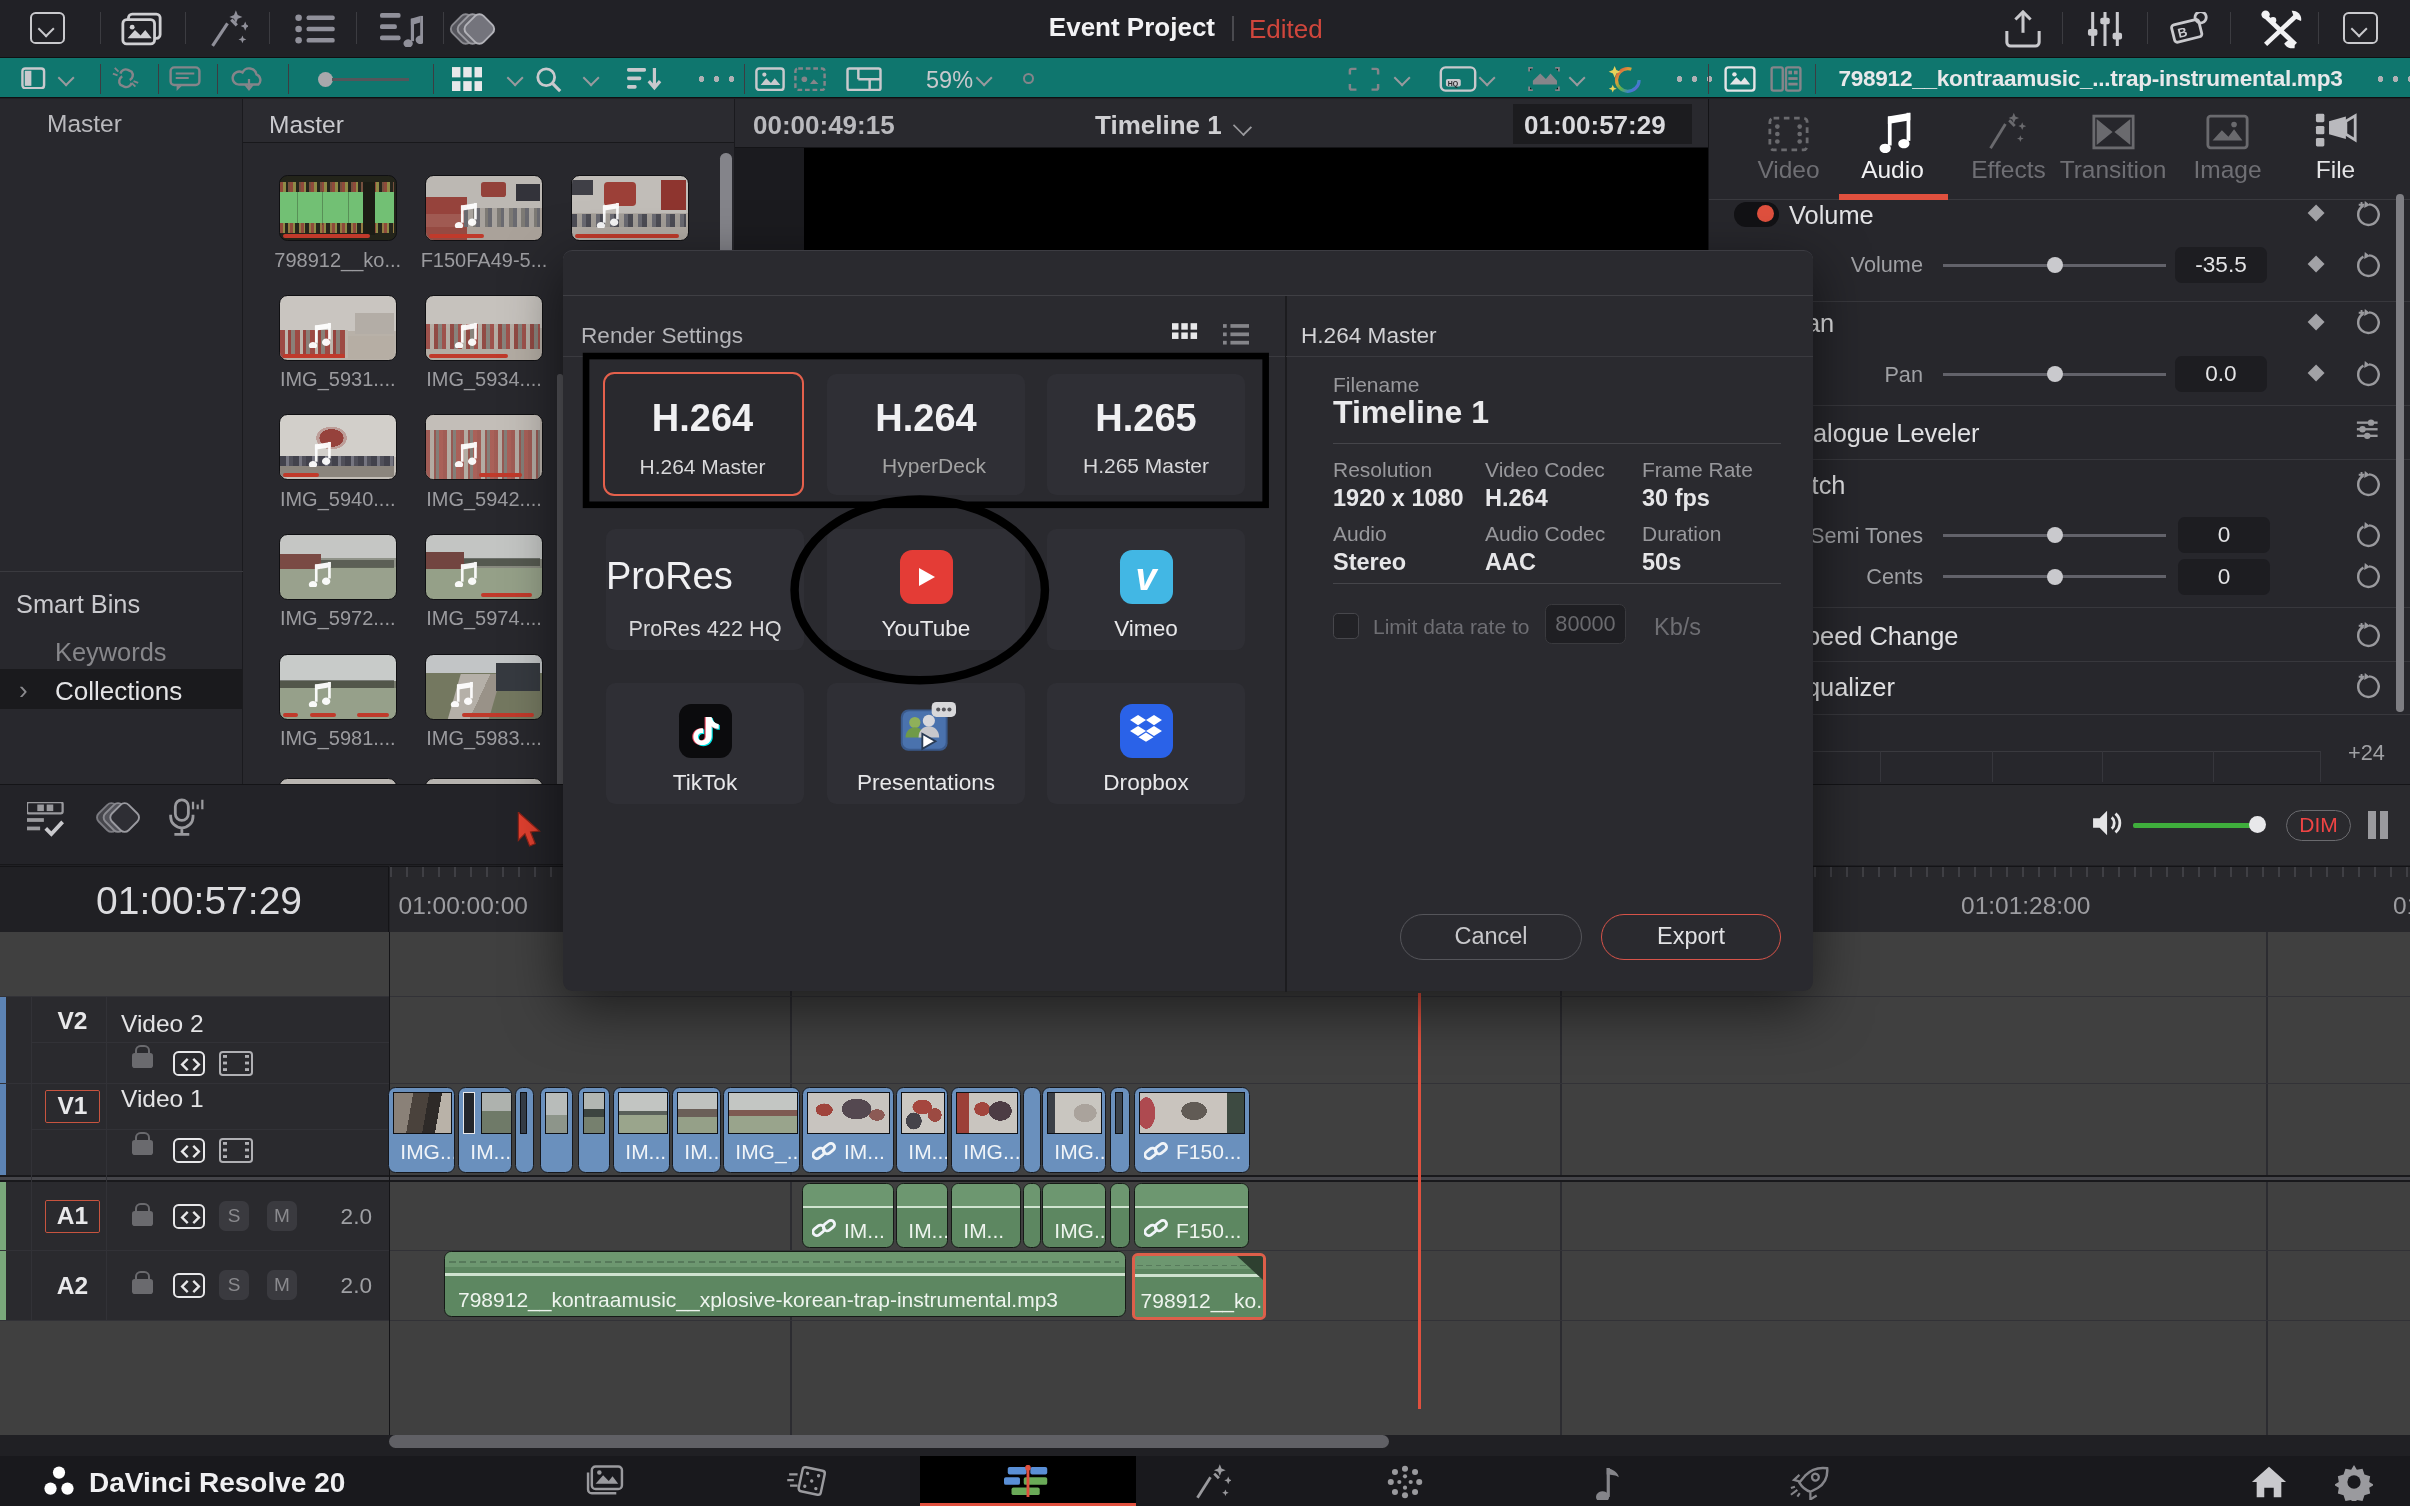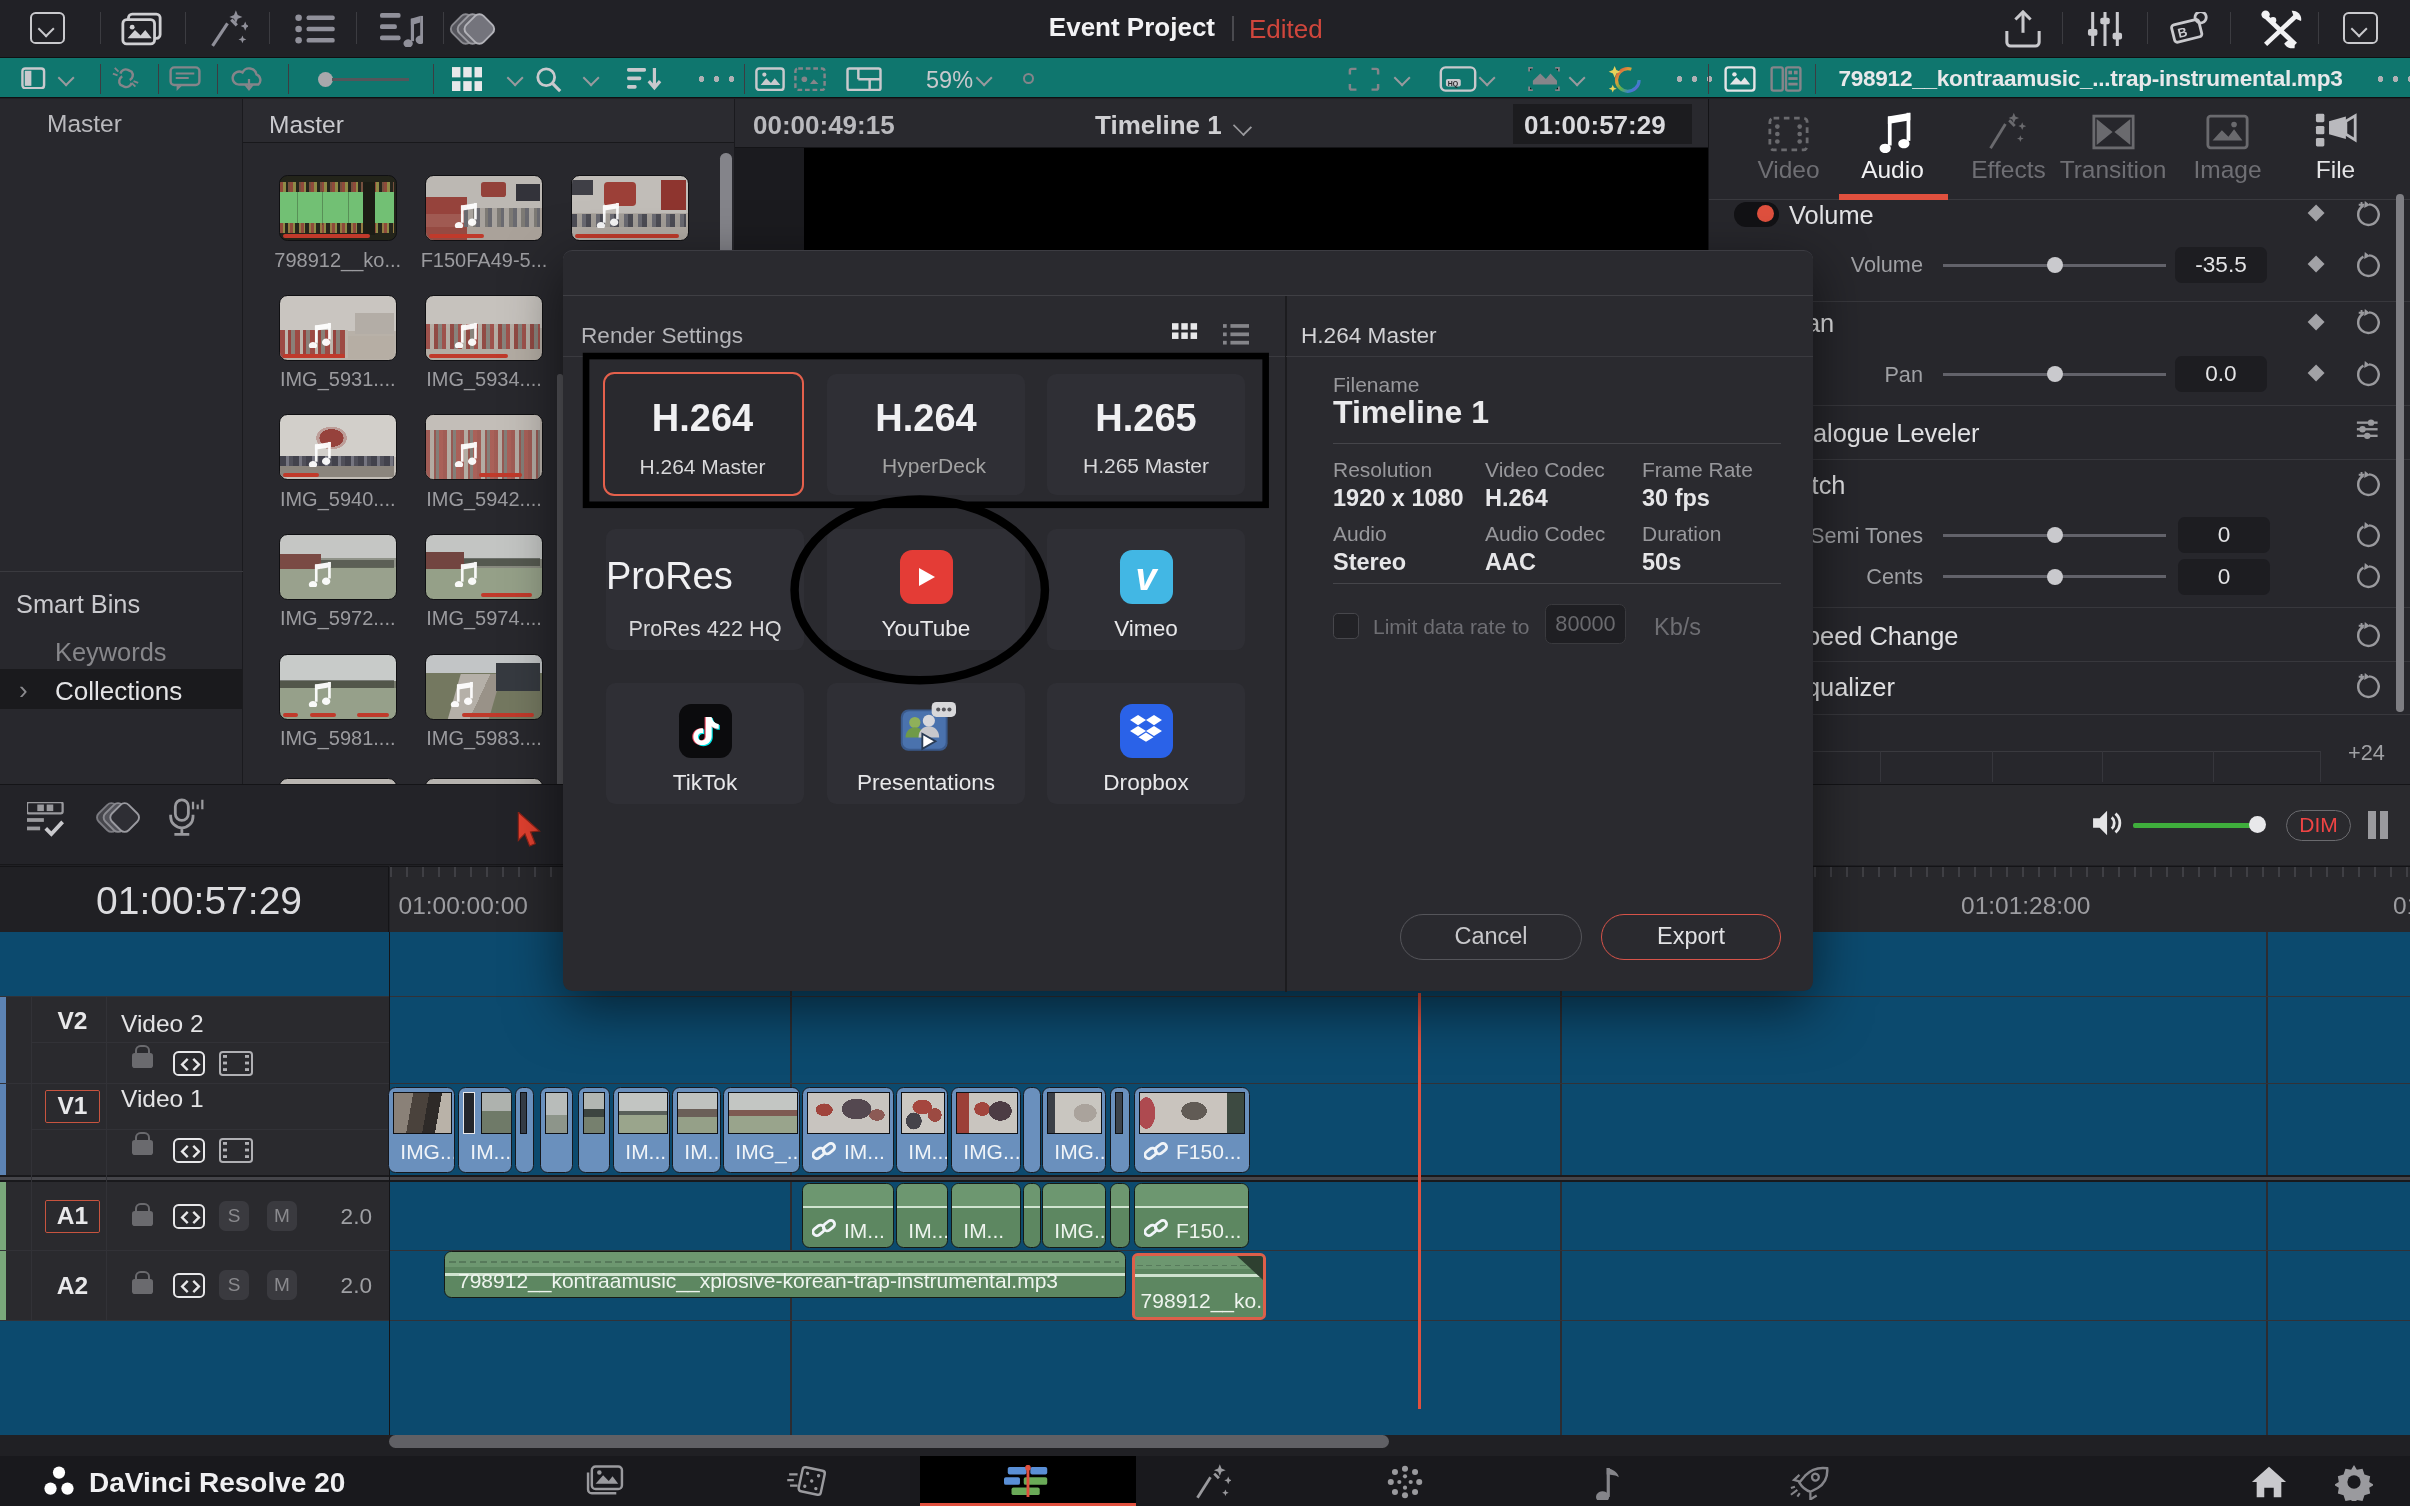--- a/index.html
+++ b/index.html
@@ -643,21 +643,21 @@
   <div class="abs" style="left:96px;top:12.2px;font-size:39px;color:#dcdcdf;font-weight:500;">01:00:57:29</div>
 </div>
 <div class="abs" id="tl-ruler" style="left:390px;top:866px;width:2021px;height:66px;background:#28282c;border-top:0.9px solid #141417;overflow:hidden;">
   <div id="ticks">
         <div class="abs" style="left:0;top:0;width:2021px;height:10.4px;background:repeating-linear-gradient(90deg,#3f3f44 0 1.9px,transparent 1.9px 16px);"></div>
       </div>
   <div class="abs" style="left:8.5px;top:24.5px;font-size:24.5px;color:#9d9da1;">01:00:00:00</div>
   <div class="abs" style="left:1571px;top:24.5px;font-size:24.5px;color:#9d9da1;">01:01:28:00</div>
   <div class="abs" style="left:2003px;top:24.5px;font-size:24.5px;color:#9d9da1;">01:01:2</div>
 </div>
-<div class="abs" id="tl-content" style="left:0;top:932px;width:2411px;height:503px;background:#0c4a6e;overflow:hidden;">
+<div class="abs" id="tl-content" style="left:0;top:932px;width:2411px;height:503px;background:#404040;overflow:hidden;">
   <div id="tl-grid">
     <div class="abs" style="left:790px;top:0;width:1.9px;height:503px;background:#2c2c31;"></div>
     <div class="abs" style="left:1560px;top:0;width:1.9px;height:503px;background:#2c2c31;"></div>
     <div class="abs" style="left:2266px;top:0;width:1.9px;height:503px;background:#2c2c31;"></div>
   </div>
   <div id="tl-rows">
     <div class="abs" style="left:0;top:65px;width:389px;height:323px;background:#2a2a2e;"></div>
 
     <div class="abs" style="left:0;top:65px;width:5.6px;height:178px;background:#5c83b4;"></div>
     <div class="abs" style="left:0;top:250px;width:5.6px;height:138px;background:#7aa87b;"></div>
@@ -822,21 +822,21 @@
           <div class="wf"></div>
           <div class="wl"></div>
           <div class="nm" style="padding-left:41px;">F150...</div>
           <svg style="position:absolute;left:9.4px;top:34px;" width="24.5" height="21" viewBox="0 0 26 22">
             <g fill="none" stroke="#f0f4f8" stroke-width="3">
               <rect x="0.5" y="9" width="13" height="8" rx="4" transform="rotate(-38 7 13)"></rect>
               <rect x="11.5" y="4" width="13" height="8" rx="4" transform="rotate(-38 18 8)"></rect>
             </g>
           </svg>
         </div>
-    <div class="aclip" style="left:444px;top:319px;width:682px;height:47px;">
+    <div class="aclip" style="left:444px;top:319px;width:682px;height:66px;">
           <div class="wf" style="height:15px;"></div>
           <div class="abs" style="left:3.8px;top:9.4px;width:670px;height:1.9px;background:repeating-linear-gradient(90deg,#577a5b 0 6.6px,#6d9770 6.6px 10.4px);"></div>
           <div class="wl" style="top:21px;"></div>
           <div class="nm" style="padding-left:13px;">798912__kontraamusic__xplosive-korean-trap-instrumental.mp3</div>
         </div>
     <div class="aclip" style="left:1132px;top:321px;width:134px;height:67px;border:3.8px solid #dd5f4a;border-radius:5.6px;">
           <div class="wf" style="height:13px;"></div>
           <div class="abs" style="left:1.9px;top:8.5px;width:122px;height:1.9px;background:repeating-linear-gradient(90deg,#577a5b 0 5.6px,#6d9770 5.6px 9.4px);"></div>
           <div class="wl" style="top:18px;"></div>
           <div class="abs" style="right:0;top:0;width:0;height:0;border-left:26px solid transparent;border-top:24.5px solid #2e4030;"></div>

